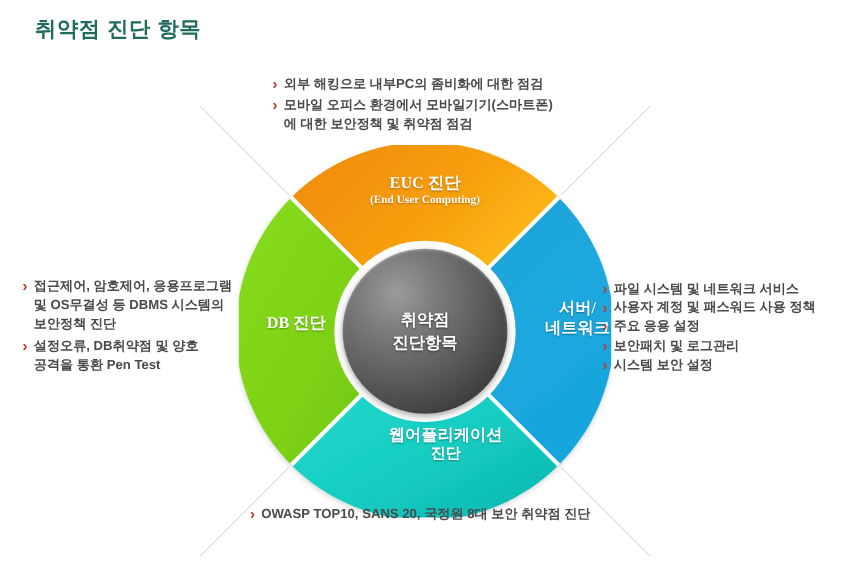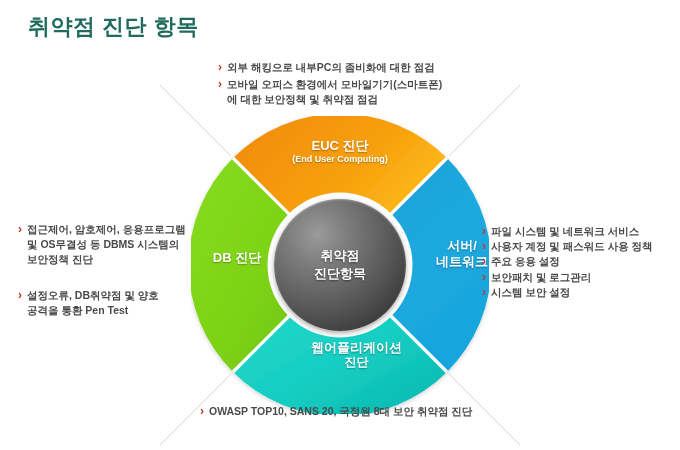--- a/index.html
+++ b/index.html
@@ -13,21 +13,21 @@
     font-family: "Liberation Sans", "DejaVu Sans", sans-serif;
     overflow: hidden;
     position: relative;
   }
 
   
   #page-title {
     position: absolute;
     left: 28px;
     top: 12px;
-    font-size: 22px;
+    font-size: 17px;
     font-weight: bold;
     color: #1f6b5e;
     letter-spacing: 0.5px;
     white-space: nowrap;
   }
 
   
   #diagram-stage {
     position: absolute;
     left: 0;
@@ -56,21 +56,21 @@
     top: -1px;
     color: #c0392b;
     font-size: 12px;
     font-weight: bold;
     line-height: 1.35;
   }
   .callout-line.cont {
     padding-left: 9px;
   }
   .callout-group + .callout-group {
-    margin-top: 20px;
+    margin-top: 2px;
   }
 
   #callout-top {
     left: 218px;
     top: 60px;
   }
   #callout-left {
     left: 18px;
     top: 222px;
     text-align: left;
@@ -85,20 +85,21 @@
     margin-top: 15px;
   }
 
   
   #donut-wrap {
     position: absolute;
     left: 191px;
     top: 116px;
     width: 298px;
     height: 298px;
+    font-family: Liberation Serif, serif;
   }
   #donut-svg {
     position: absolute;
     left: 0;
     top: 0;
     width: 298px;
     height: 298px;
   }
 
   

